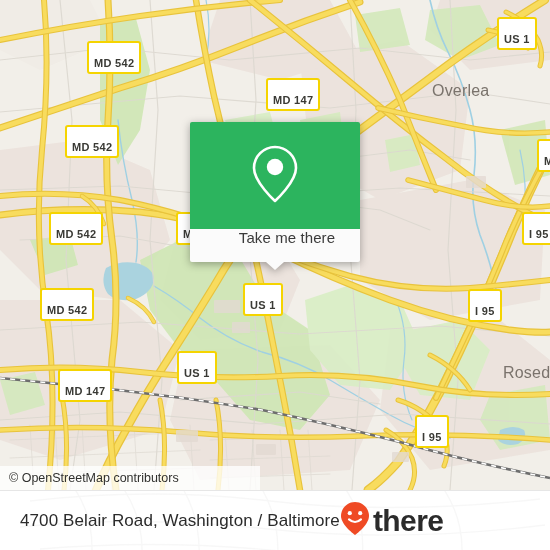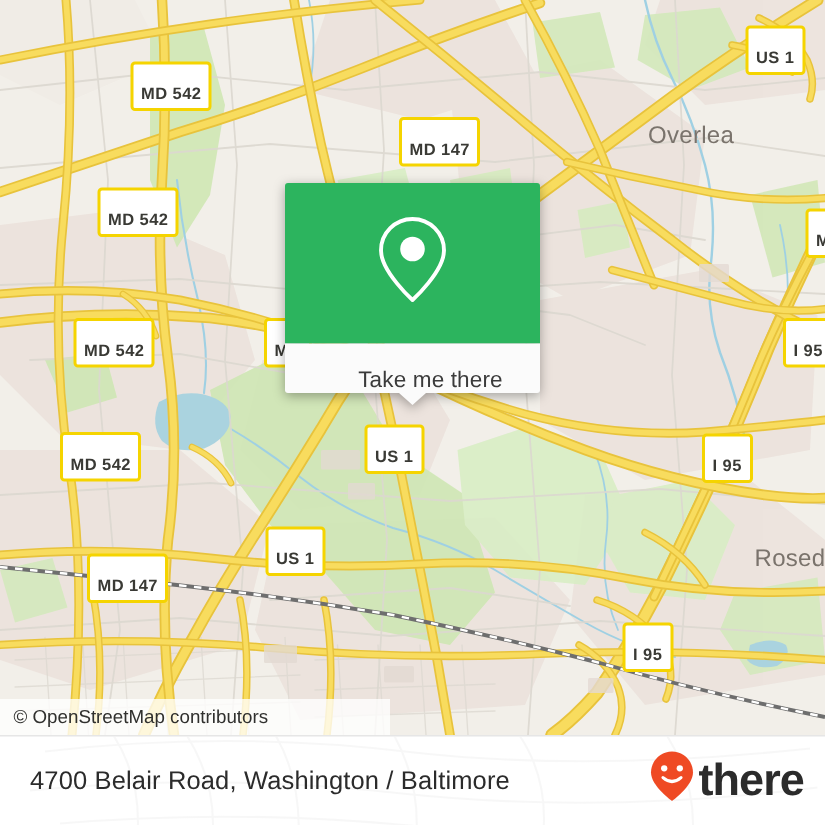--- a/index.html
+++ b/index.html
@@ -89,21 +89,21 @@
     display: flex;
     align-items: center;
     justify-content: center;
   }
   #popup-foot {
     position: relative;
     height: 33px;
     background: #fbfbfb;
     border-radius: 0 0 2px 2px;
     display: flex;
-    align-items: flex-end;
+    align-items: flex-start;
     justify-content: center;
     padding-left: 24px;
   }
   #popup-foot-label {
     font-size: 15px;
     color: #3b3b3b;
     letter-spacing: 0.1px;
     font-family: "Liberation Sans", sans-serif;
   }
   #popup-tail {
@@ -121,21 +121,21 @@
   #bottom-bar {
     position: absolute;
     left: 0;
     top: 490px;
     width: 550px;
     height: 60px;
     background: #ffffff;
     border-top: 1px solid #e6e6e6;
     display: flex;
     align-items: center;
-    justify-content: space-between;
+    justify-content: flex-start;
     box-sizing: border-box;
     padding: 0 14px 0 20px;
     overflow: hidden;
   }
   #bar-watermark {
     position: absolute;
     left: 0; top: 0;
     width: 550px; height: 60px;
     opacity: 0.5;
     pointer-events: none;

